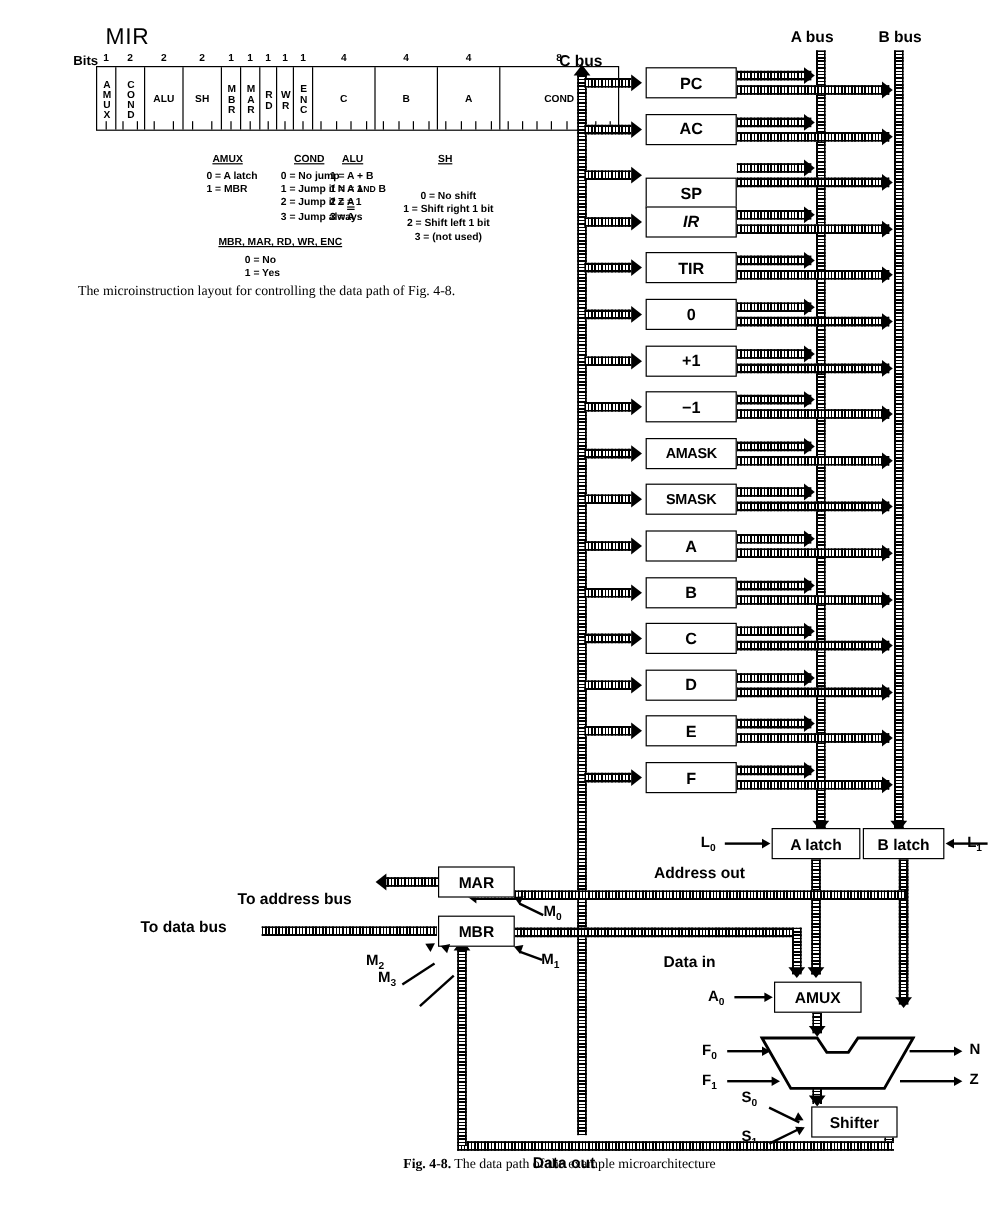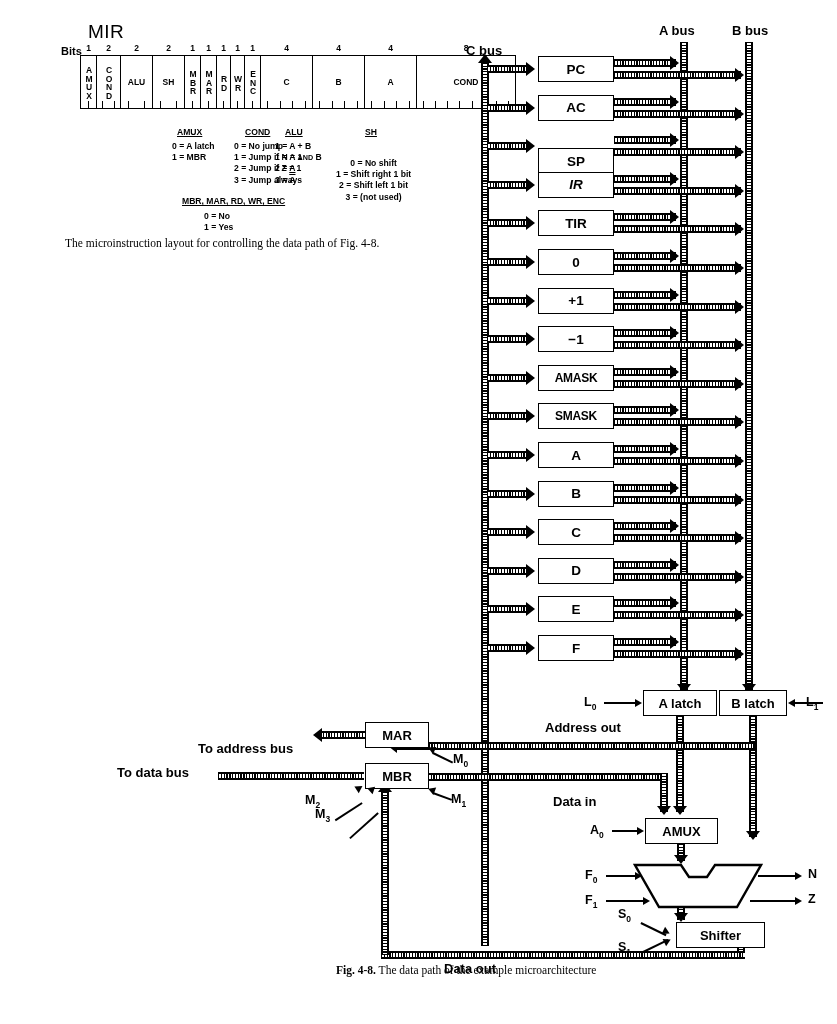--- a/index.html
+++ b/index.html
@@ -483,21 +483,21 @@
 <div class="ln-h" style="left:758px;top:875px;width:38px;"></div>
 <div class="sah-r" style="left:795px;top:872px;"></div>
 <div class="txt sig" style="left:808px;top:868px;">N</div>
 <div class="ln-h" style="left:750px;top:900px;width:46px;"></div>
 <div class="sah-r" style="left:795px;top:897px;"></div>
 <div class="txt sig" style="left:808px;top:893px;">Z</div>
 
 <div class="bus-v" style="left:677px;top:906px;height:14px;"></div>
 <div class="ah-d" style="left:674px;top:913px;"></div>
 
-<div class="box" id="shifter" style="left:676px;top:922px;width:89px;height:26px;">
+<div class="box" id="shifter" style="left:676px;top:922px;width:72px;height:26px;">
   <span>Shifter</span>
 </div>
 <div class="ln-h" style="left:641px;top:922px;width:28px;transform:rotate(26deg);
      transform-origin:left center;"></div>
 <div class="sah-r" style="left:663px;top:928px;transform:rotate(26deg);"></div>
 <div class="txt sig" style="left:618px;top:908px;">S<sub>0</sub></div>
 <div class="ln-h" style="left:641px;top:952px;width:30px;transform:rotate(-26deg);
      transform-origin:left center;"></div>
 <div class="sah-r" style="left:664px;top:937px;transform:rotate(-26deg);"></div>
 <div class="txt sig" style="left:618px;top:941px;">S<sub>1</sub></div>

